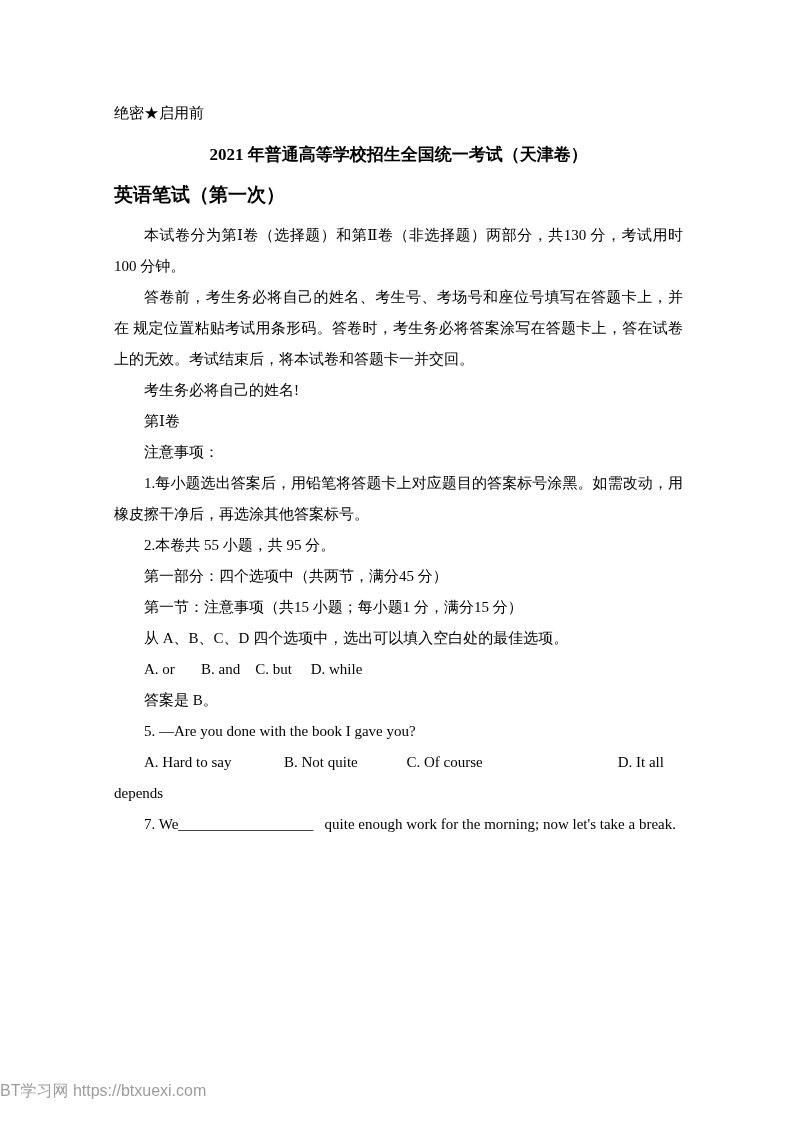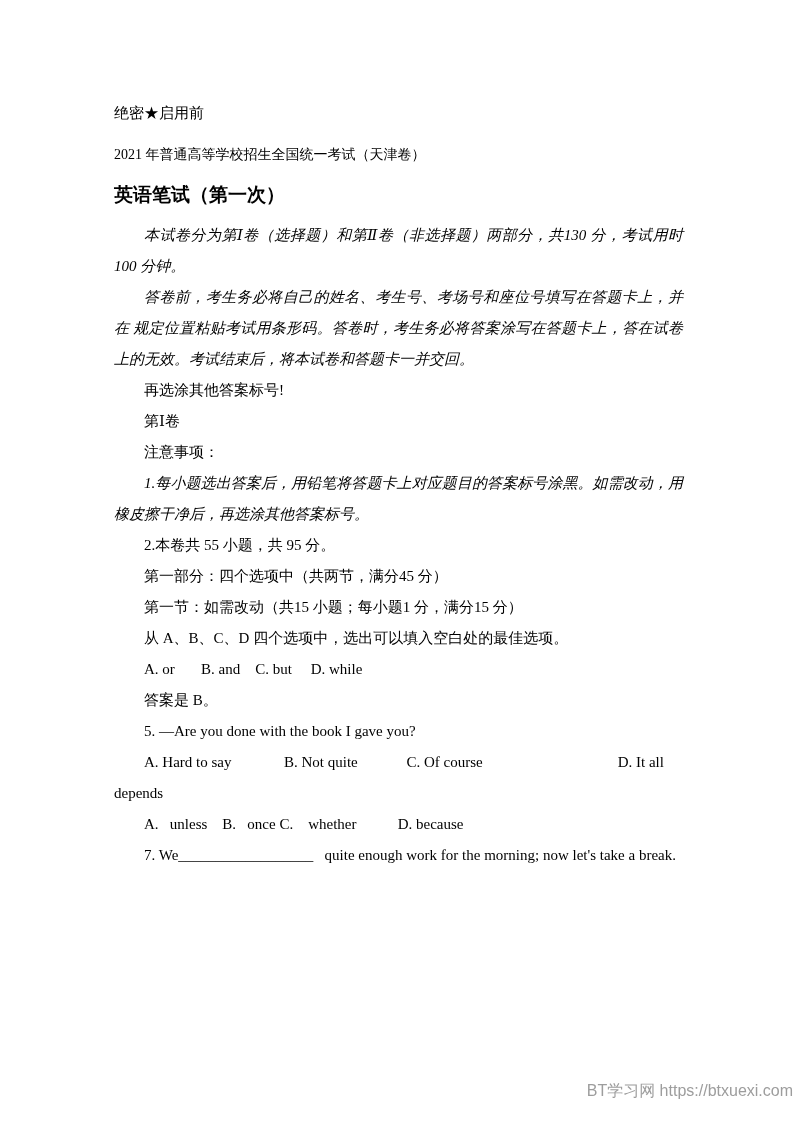--- a/index.html
+++ b/index.html
@@ -20,84 +20,84 @@
     left: 114px;
     right: 110px;
   }
   .security {
     margin: 0 0 14px 0;
     font-size: 15px;
     line-height: 22px;
   }
   .title {
     margin: 0 0 6px 0;
-    font-size: 14px;
-    font-weight: normal;
+    font-size: 17px;
+    font-weight: bold;
+    text-align: center;
     line-height: 34px;
   }
   .subtitle {
     margin: 0 0 8px 0;
     font-size: 19px;
     font-weight: bold;
     text-align: left;
     line-height: 34px;
   }
   .para {
     margin: 0;
     font-size: 15px;
     line-height: 31px;
     text-indent: 2em;
   }
   .pre { white-space: pre-wrap; }
-  .just { text-align: justify; font-style: italic; }
+  .just { text-align: justify; }
   .footer {
     position: absolute;
     left: 0;
     right: 0;
     bottom: 28px;
-    text-align: right;
+    text-align: left;
     color: #9d9d9d;
     font-size: 16px;
     font-family: "Liberation Sans", "DejaVu Sans", sans-serif;
   }
 </style>
 </head>
 <body>
 
 <div class="page">
   <div class="content">
 
     <p class="security">绝密★启用前</p>
 
     <h1 class="title">2021 年普通高等学校招生全国统一考试（天津卷）</h1>
     <h2 class="subtitle">英语笔试（第一次）</h2>
 
     <p class="para just">本试卷分为第Ⅰ卷（选择题）和第Ⅱ卷（非选择题）两部分，共130 分，考试用时  100 分钟。</p>
     <p class="para just">答卷前，考生务必将自己的姓名、考生号、考场号和座位号填写在答题卡上，并在 规定位置粘贴考试用条形码。答卷时，考生务必将答案涂写在答题卡上，答在试卷上的无效。考试结束后，将本试卷和答题卡一并交回。</p>
 
-    <p class="para">再选涂其他答案标号!</p>
+    <p class="para">考生务必将自己的姓名!</p>
     <p class="para">第Ⅰ卷</p>
     <p class="para">注意事项：</p>
     <p class="para just">1.每小题选出答案后，用铅笔将答题卡上对应题目的答案标号涂黑。如需改动，用 橡皮擦干净后，再选涂其他答案标号。</p>
     <p class="para">2.本卷共 55 小题，共 95 分。</p>
 
     <p class="para">第一部分：四个选项中（共两节，满分45 分）</p>
-    <p class="para">第一节：如需改动（共15 小题；每小题1 分，满分15 分）</p>
+    <p class="para">第一节：注意事项（共15 小题；每小题1 分，满分15 分）</p>
     <p class="para">从 A、B、C、D 四个选项中，选出可以填入空白处的最佳选项。</p>
 
     <p class="para pre">A. or       B. and    C. but     D. while</p>
     <p class="para">答案是 B。</p>
 
     <div>
       <p class="para pre">5. —Are you done with the book I gave you?</p>
       <p class="para pre">A. Hard to say              B. Not quite             C. Of course                                    D. It all depends</p>
     </div>
 
     <div>
-      <p class="para pre">A.   unless    B.   once C.    whether           D. because</p>
     </div>
 
     <div>
       <p class="para pre">7. We__________________   quite enough work for the morning; now let's take a break.</p>
     </div>
 
   </div>
 
   <div class="footer">BT学习网 https://btxuexi.com</div>
 </div>

